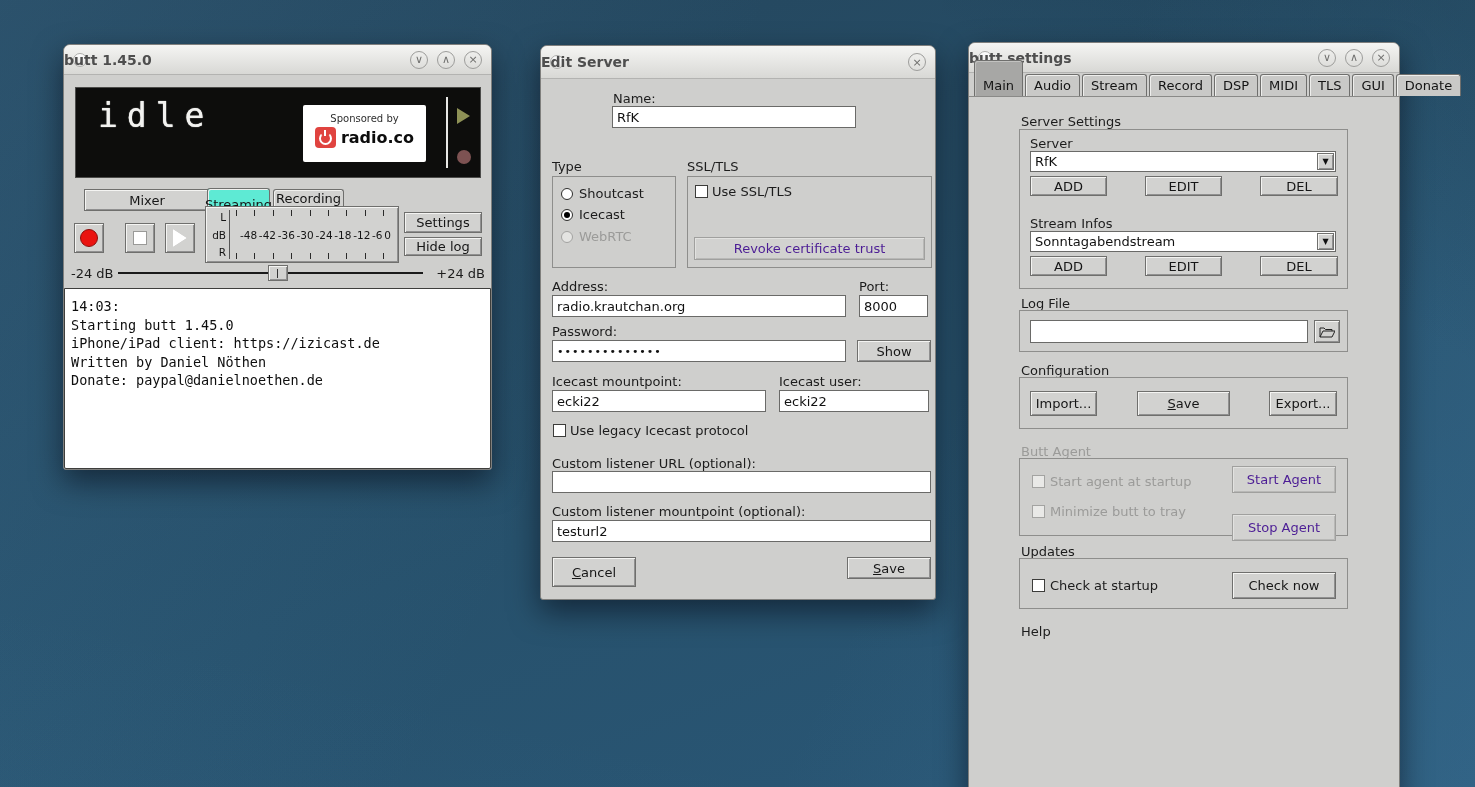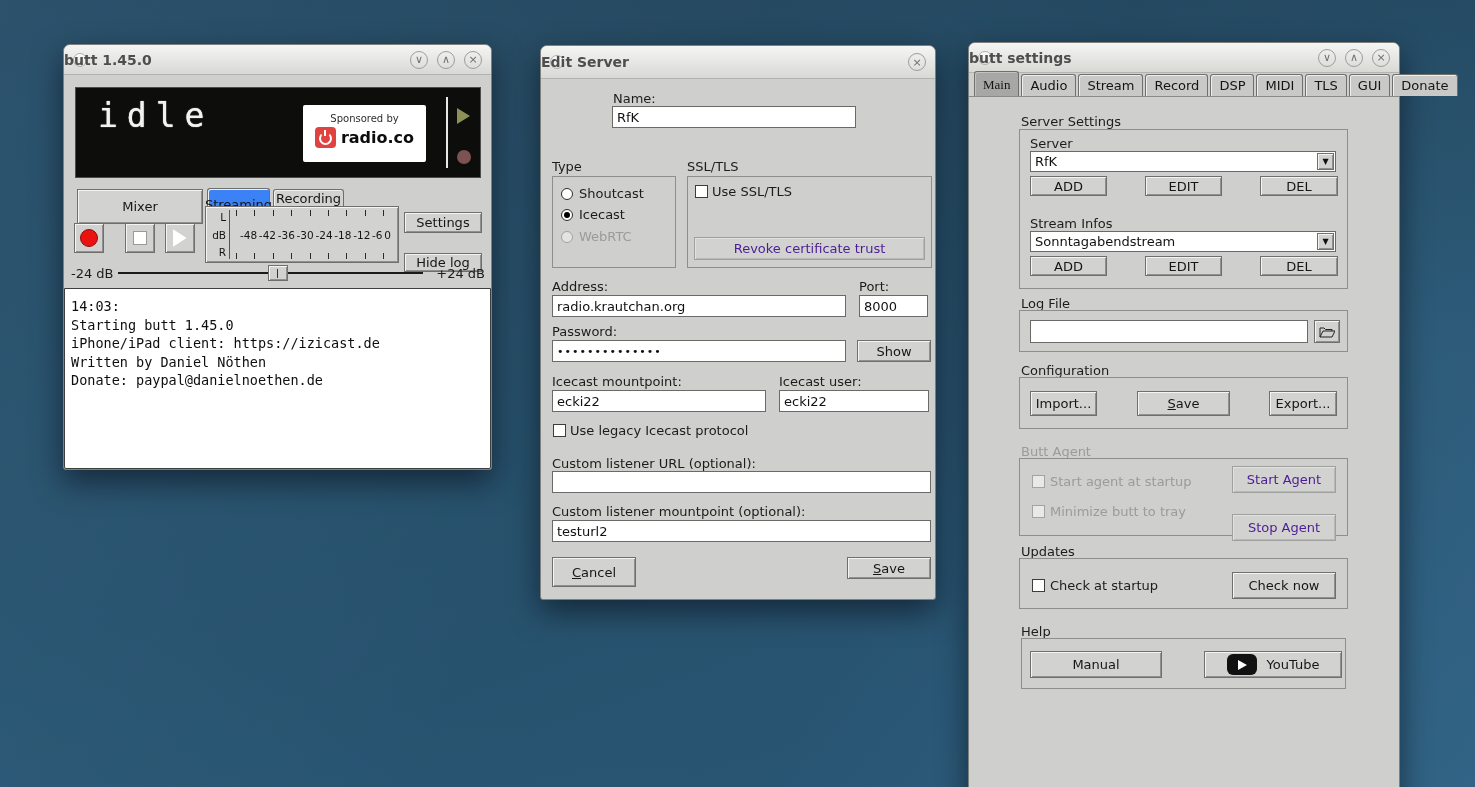--- a/index.html
+++ b/index.html
@@ -132,21 +132,21 @@
   
   #w-set { left:968px; top:42px; width:432px; height:756px; }
   .tabsrow { position:absolute; left:0; right:0; top:30px; height:24px;
     display:flex; align-items:flex-end; padding-left:5px;
     border-bottom:1px solid #8a8a88; background:#cfcfcd; }
   .stab { font-size:13px; color:#141414; padding:3px 8px 3px 8px;
     border:1px solid #6f6f6d; border-bottom:none; border-radius:3px 3px 0 0;
     background:#c9c9c7; box-shadow:inset 1px 1px 0 #eeeeec; margin-right:2px;
     white-space:nowrap; }
   .stab.active { background:#a7a7a5; box-shadow:inset 1px 1px 0 #c2c2c0;
-    padding-top:5px;font-family:Liberation Serif, serif; }
+    padding-top:17px; }
   .arrow-btn { position:absolute; right:1px; top:1px; bottom:1px; width:17px;
     background:#d2d2d0; border:1px solid #6f6f6d;
     box-shadow:inset 1px 1px 0 #f4f4f2, inset -1px -1px 0 #909090;
     display:flex; align-items:center; justify-content:center; font-size:8px; color:#111; }
   .dropdown { position:absolute; background:#fff; border:1px solid #6a6a68;
     font-size:13px; color:#111; display:flex; align-items:center; padding:0 4px; }
   .folder-btn { position:absolute; display:flex; align-items:center; justify-content:center; }
   .yt-icon { width:30px; height:21px; background:#111; border-radius:6px;
     position:relative; margin-right:10px; }
   .yt-icon::after { content:""; position:absolute; left:11px; top:5.5px; width:0; height:0;
@@ -176,25 +176,25 @@
       <div class="sponsor-row">
         <span class="radioco-icon"></span>
         <span class="sponsor-brand">radio.co</span>
       </div>
     </div>
     <div class="disp-sep"></div>
     <div class="disp-play"></div>
     <div class="disp-lamp"></div>
   </div>
 
-  <div class="btn" style="left:13px;top:144px;width:126px;height:35px;justify-content:center;">
+  <div class="btn" style="left:20px;top:144px;width:126px;height:22px;justify-content:center;">
     <span>Mixer</span>
   </div>
 
-  <div class="tab" style="left:143px;top:143px;width:63px;height:31px;background:#3b82f6;">
+  <div class="tab" style="left:143px;top:143px;width:63px;height:31px;background:#5eead4;">
     <span>Streaming</span>
   </div>
   <div class="tab" style="left:209px;top:144px;width:71px;height:18px;background:#d2d2d0;">
     <span>Recording</span>
   </div>
 
   <div class="meterbox">
     <div class="meter-labels">
       <span>L</span>
       <span>dB</span>
@@ -213,21 +213,21 @@
           <span>-6</span>
           <span>0</span>
       </div>
       <div class="tickrow bottom"></div>
     </div>
   </div>
 
   <div class="btn" style="left:340px;top:167px;width:78px;height:21px;">
     <span>Settings</span>
   </div>
-  <div class="btn" style="left:340px;top:208px;width:78px;height:19px;">
+  <div class="btn" style="left:340px;top:192px;width:78px;height:19px;">
     <span>Hide log</span>
   </div>
 
   <div class="btn ctl-btn" style="left:10px;top:178px;">
     <span class="rec-dot"></span>
   </div>
   <div class="btn ctl-btn" style="left:61px;top:178px;">
     <span class="stop-sq"></span>
   </div>
   <div class="btn ctl-btn" style="left:101px;top:178px;">
@@ -411,22 +411,13 @@
   <span class="label" style="left:52px;top:501px;">Updates</span>
   <div class="groupbox" style="left:50px;top:515px;width:329px;height:51px;">
     <span class="checkbox" style="left:12px;top:20px;"></span>
     <span class="label" style="left:30px;top:19px;">Check at startup</span>
     <div class="btn" style="left:212px;top:13px;width:104px;height:27px;">
         <span>Check now</span>
       </div>
   </div>
 
   <span class="label" style="left:52px;top:581px;">Help</span>
-  <div class="groupbox" style="left:52px;top:595px;width:325px;height:51px;">
-    <div class="btn" style="left:8px;top:12px;width:132px;height:27px;">
-        <span>Manual</span>
-      </div>
-    <div class="btn" style="left:182px;top:12px;width:138px;height:27px;">
-      <span class="yt-icon"></span>
-      <span>YouTube</span>
-    </div>
-  </div>
 </div>
 
 </body></html>

